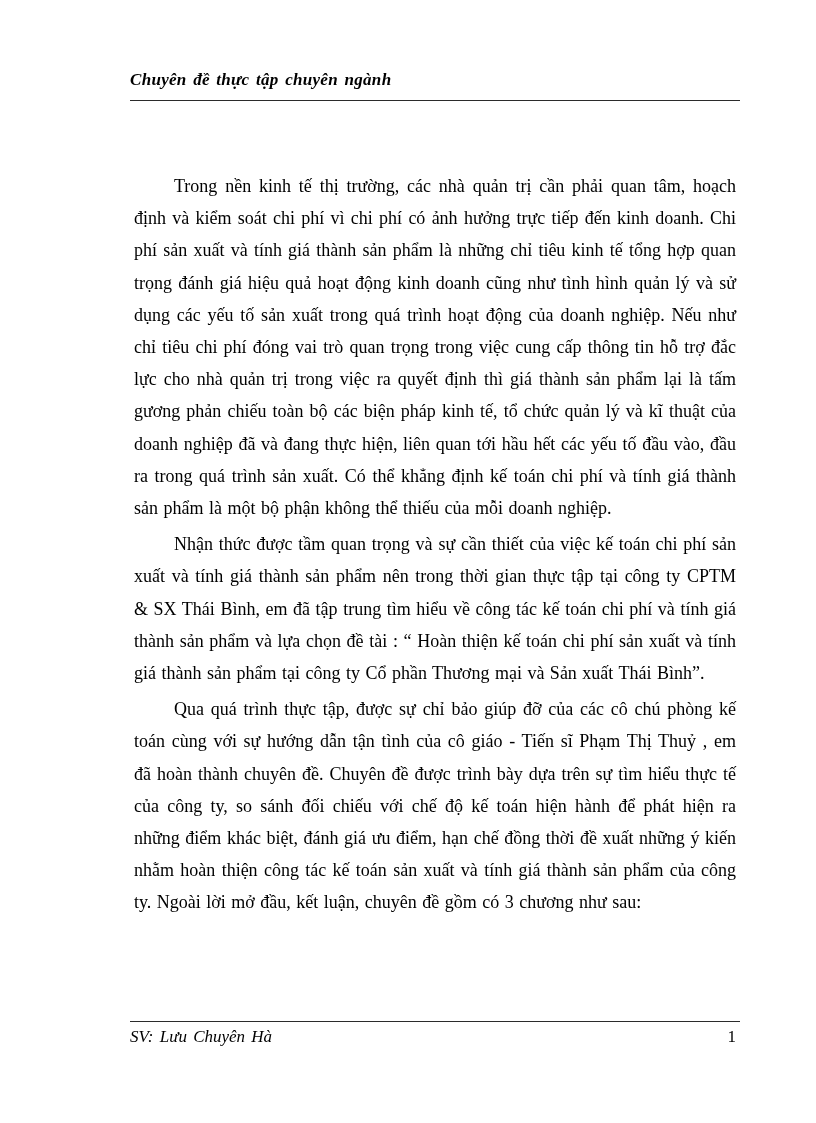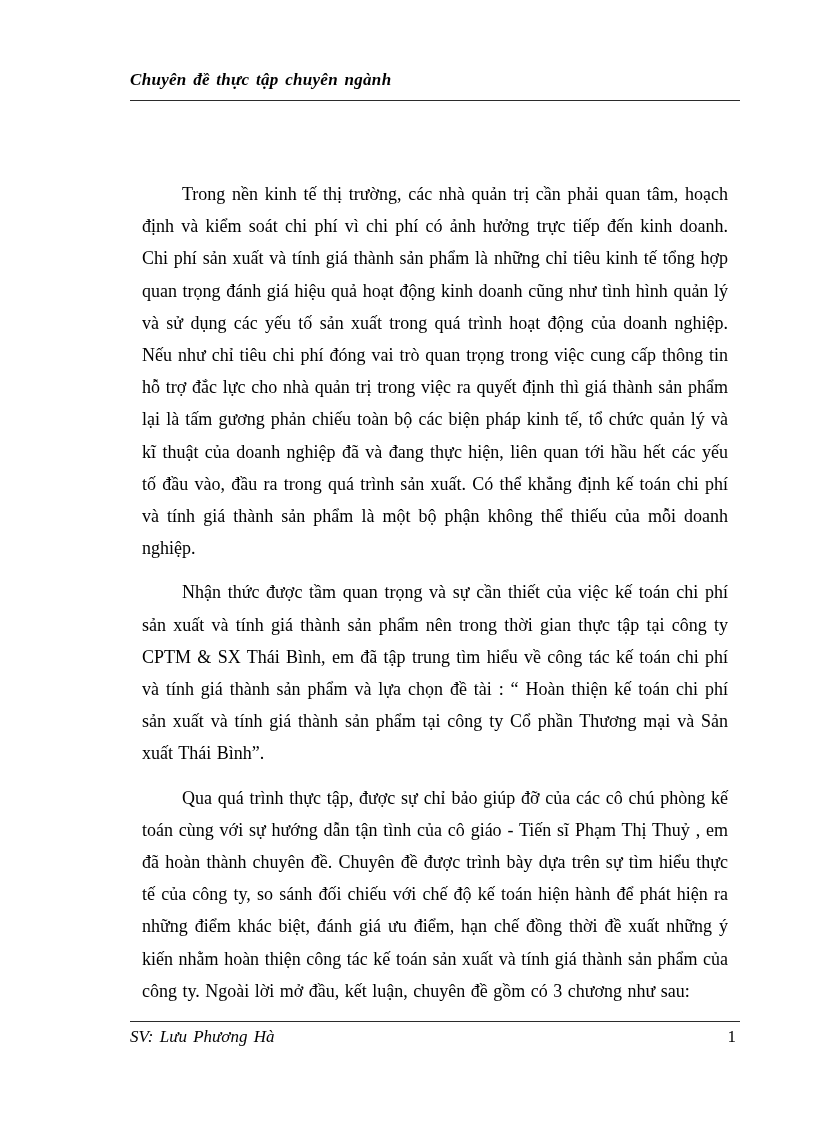--- a/index.html
+++ b/index.html
@@ -51,21 +51,21 @@
   .body-text {
     position: absolute;
     left: 130px;
     top: 166px;
     width: 610px;
     font-size: 18px;
     line-height: 32.2px;
     text-align: justify;
   }
   .body-text p {
-    margin: 12px;
+    margin: 4px;
     padding: 0;
     text-indent: 40px;
     word-spacing: 1px;
   }
   .footer-rule {
     position: absolute;
     left: 130px;
     top: 1021px;
     width: 610px;
     height: 0;
@@ -102,17 +102,17 @@
 
   <div class="body-text">
     <p>Trong nền kinh tế thị trường, các nhà quản trị cần phải quan tâm, hoạch định và kiểm soát chi phí vì chi phí có ảnh hưởng trực tiếp đến kinh doanh. Chi phí sản xuất và tính giá thành sản phẩm là những chỉ tiêu kinh tế tổng hợp quan trọng đánh giá hiệu quả hoạt động kinh doanh cũng như tình hình quản lý và sử dụng các yếu tố sản xuất trong quá trình hoạt động của doanh nghiệp. Nếu như chỉ tiêu chi phí đóng vai trò quan trọng trong việc cung cấp thông tin hỗ trợ đắc lực cho nhà quản trị trong việc ra quyết định thì giá thành sản phẩm lại là tấm gương phản chiếu toàn bộ các biện pháp kinh tế, tổ chức quản lý và kĩ thuật của doanh nghiệp đã và đang thực hiện, liên quan tới hầu hết các yếu tố đầu vào, đầu ra trong quá trình sản xuất. Có thể khẳng định kế toán chi phí và tính giá thành sản phẩm là một bộ phận không thể thiếu của mỗi doanh nghiệp.</p>
     <p>Nhận thức được tầm quan trọng và sự cần thiết của việc kế toán chi phí sản xuất và tính giá thành sản phẩm nên trong thời gian thực tập tại công ty CPTM &amp; SX Thái Bình, em đã tập trung tìm hiểu về công tác kế toán chi phí và tính giá thành sản phẩm và lựa chọn đề tài : “ Hoàn thiện kế toán chi phí sản xuất và tính giá thành sản phẩm tại công ty Cổ phần Thương mại và Sản xuất Thái Bình”.</p>
     <p>Qua quá trình thực tập, được sự chỉ bảo giúp đỡ của các cô chú phòng kế toán cùng với sự hướng dẫn tận tình của cô giáo - Tiến sĩ Phạm Thị Thuỷ , em đã hoàn thành chuyên đề. Chuyên đề được trình bày dựa trên sự tìm hiểu thực tế của công ty, so sánh đối chiếu với chế độ kế toán hiện hành để phát hiện ra những điểm khác biệt, đánh giá ưu điểm, hạn chế đồng thời đề xuất những ý kiến nhằm hoàn thiện công tác kế toán sản xuất và tính giá thành sản phẩm của công ty. Ngoài lời mở đầu, kết luận, chuyên đề gồm có 3 chương như sau:</p>
   </div>
 
   <div class="footer-rule"></div>
 
   <div class="footer">
-    <span class="author">SV: Lưu  Phương  Hà</span>
+    <span class="author">SV: Lưu  Chuyên  Hà</span>
     <span class="page-num">1</span>
   </div>
 
 </div>
 
 </body></html>

